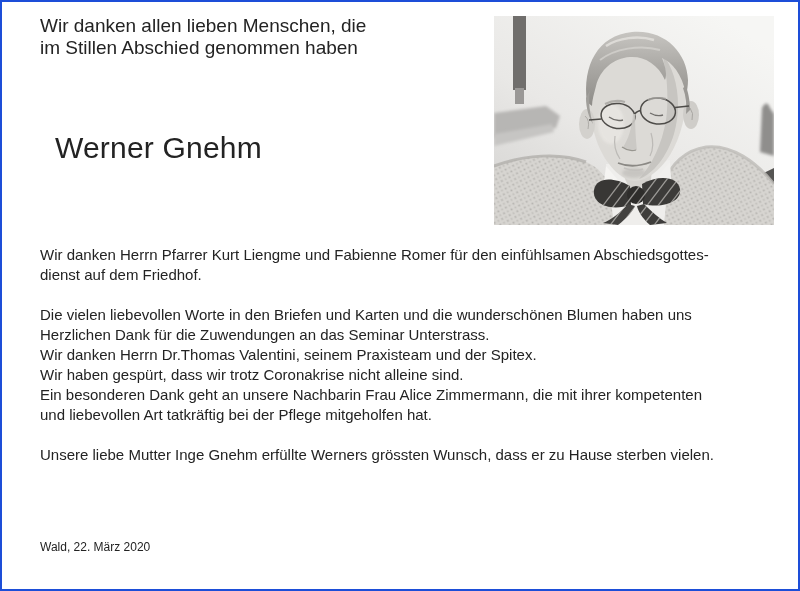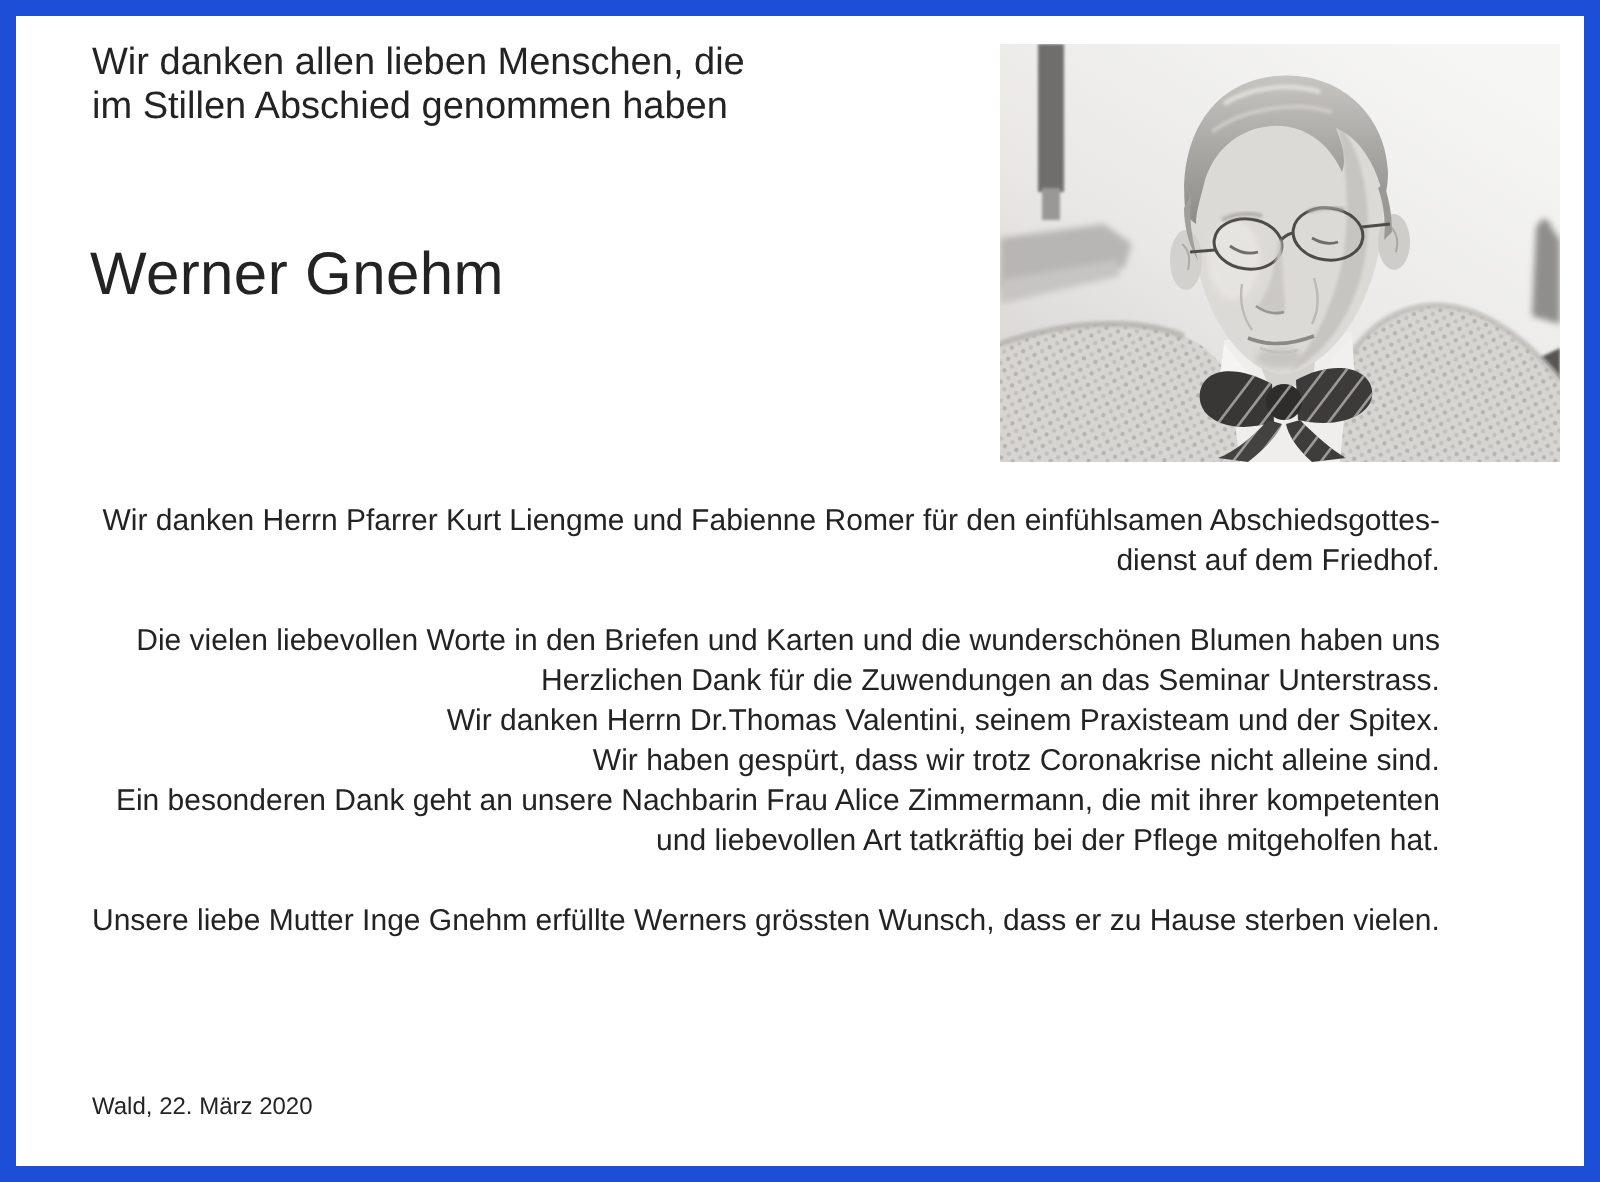--- a/index.html
+++ b/index.html
@@ -1,44 +1,44 @@
 <!DOCTYPE html>
 <html lang="de"><head>
 <meta charset="utf-8">
 <style>
   html, body { margin: 0; padding: 0; background: #888; }
   .page {
     position: relative;
     width: 800px; height: 591px;
     background: #ffffff;
-    border: 8px solid #1d4ed8;
+    border: 2px solid #1d4ed8;
     box-sizing: border-box;
     font-family: "Liberation Sans", sans-serif;
     color: #232323;
     overflow: hidden;
   }
   .intro {
     position: absolute; left: 38px; top: 13px;
     font-size: 19px; line-height: 22px;
   }
   .name {
     position: absolute; left: 37px; top: 112px;
     font-size: 30px; line-height: 36px; font-weight: 400;
-    margin: 0; letter-spacing: 0.2px;
+    margin: 16px; letter-spacing: 0.2px;
   }
   .photo {
     position: absolute; left: 492px; top: 14px;
     width: 280px; height: 209px;
   }
   .photo svg { display: block; width: 100%; height: 100%; }
   .body-text {
     position: absolute; left: 38px; top: 243px;
     font-size: 15px; line-height: 20px;
   }
-  .body-text .line { min-height: 20px; white-space: pre; text-align: right; }
+  .body-text .line { min-height: 20px; white-space: pre; }
   .footer {
     position: absolute; left: 38px; top: 535px;
     font-size: 12px; line-height: 20px;
   }
 </style>
 </head>
 <body>
 
 <div class="page">
 

